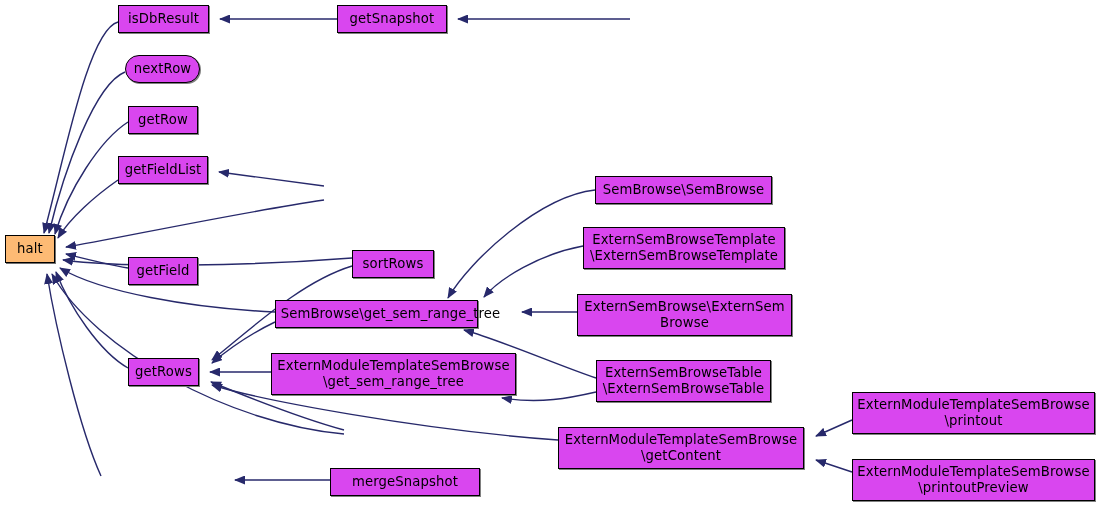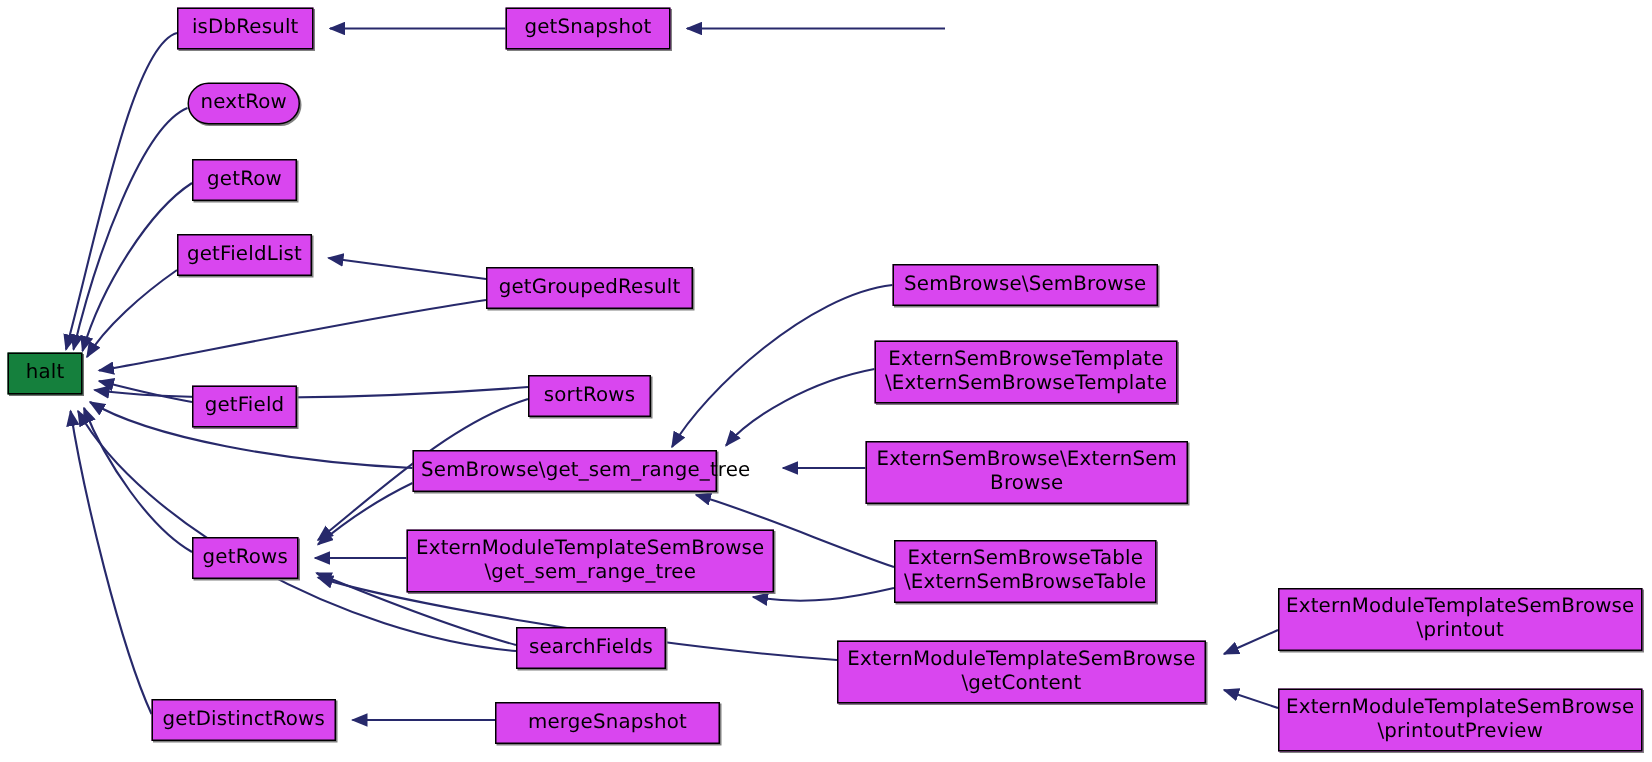--- a/index.html
+++ b/index.html
@@ -4,21 +4,21 @@
 <style>
   html,body{margin:0;padding:0;background:#ffffff;}
   body{width:1101px;height:508px;font-family:"DejaVu Sans",sans-serif;overflow:hidden;}
   #graph{position:relative;width:1101px;height:508px;background:#ffffff;}
   svg.edges{position:absolute;left:0;top:0;width:1101px;height:508px;}
   .node{position:absolute;box-sizing:border-box;background:#d946ef;border:1px solid #000000;
         display:flex;align-items:center;justify-content:center;text-align:center;
         font-size:13.2px;color:#000000;line-height:1.24;letter-spacing:0.01em;
         box-shadow:1px 1px 0 0 #808080;}
   .node.two-line{white-space:pre-line;}
-  .node.current{background:#15803d;border:1px solid #000000;box-shadow:1px 1px 0 0 #707070;}
+  .node.current{background:#fdba74;border:1px solid #000000;box-shadow:1px 1px 0 0 #707070;}
   .node span{display:block;padding:0 4px;}
 </style>
 </head>
 <body>
 
 <div id="graph">
 
   <svg class="edges" viewBox="0 0 1101 508">
     <defs>
       <marker id="ah" markerWidth="11" markerHeight="9" refX="10" refY="4.5" orient="auto" markerUnits="userSpaceOnUse">
@@ -85,49 +85,40 @@
   </div>
 
   <div class="node" style="left:128px;top:257px;width:70px;height:28px;">
     <span>getField</span>
   </div>
 
   <div class="node" style="left:128px;top:358px;width:71px;height:28px;">
     <span>getRows</span>
   </div>
 
-  <div class="node" style="left:101px;top:466px;width:123px;height:28px;">
-    <span>getDistinctRows</span>
-  </div>
 
   <div class="node" style="left:337px;top:5px;width:110px;height:28px;">
     <span>getSnapshot</span>
   </div>
 
 
-  <div class="node" style="left:324px;top:178px;width:138px;height:28px;">
-    <span>getGroupedResult</span>
-  </div>
 
   <div class="node" style="left:352px;top:250px;width:82px;height:28px;">
     <span>sortRows</span>
   </div>
 
   <div class="node" style="left:275px;top:300px;width:203px;height:28px;padding-left:28px;">
     <span>SemBrowse\get_sem_range_tree</span>
   </div>
 
   <div class="node two-line" style="left:271px;top:353px;width:245px;height:42px;">
     <span>ExternModuleTemplateSemBrowse
 \get_sem_range_tree</span>
   </div>
 
-  <div class="node" style="left:344px;top:418px;width:100px;height:28px;">
-    <span>searchFields</span>
-  </div>
 
   <div class="node" style="left:330px;top:468px;width:150px;height:28px;">
     <span>mergeSnapshot</span>
   </div>
 
   <div class="node" style="left:595px;top:176px;width:177px;height:28px;">
     <span>SemBrowse\SemBrowse</span>
   </div>
 
   <div class="node two-line" style="left:583px;top:227px;width:202px;height:42px;">

